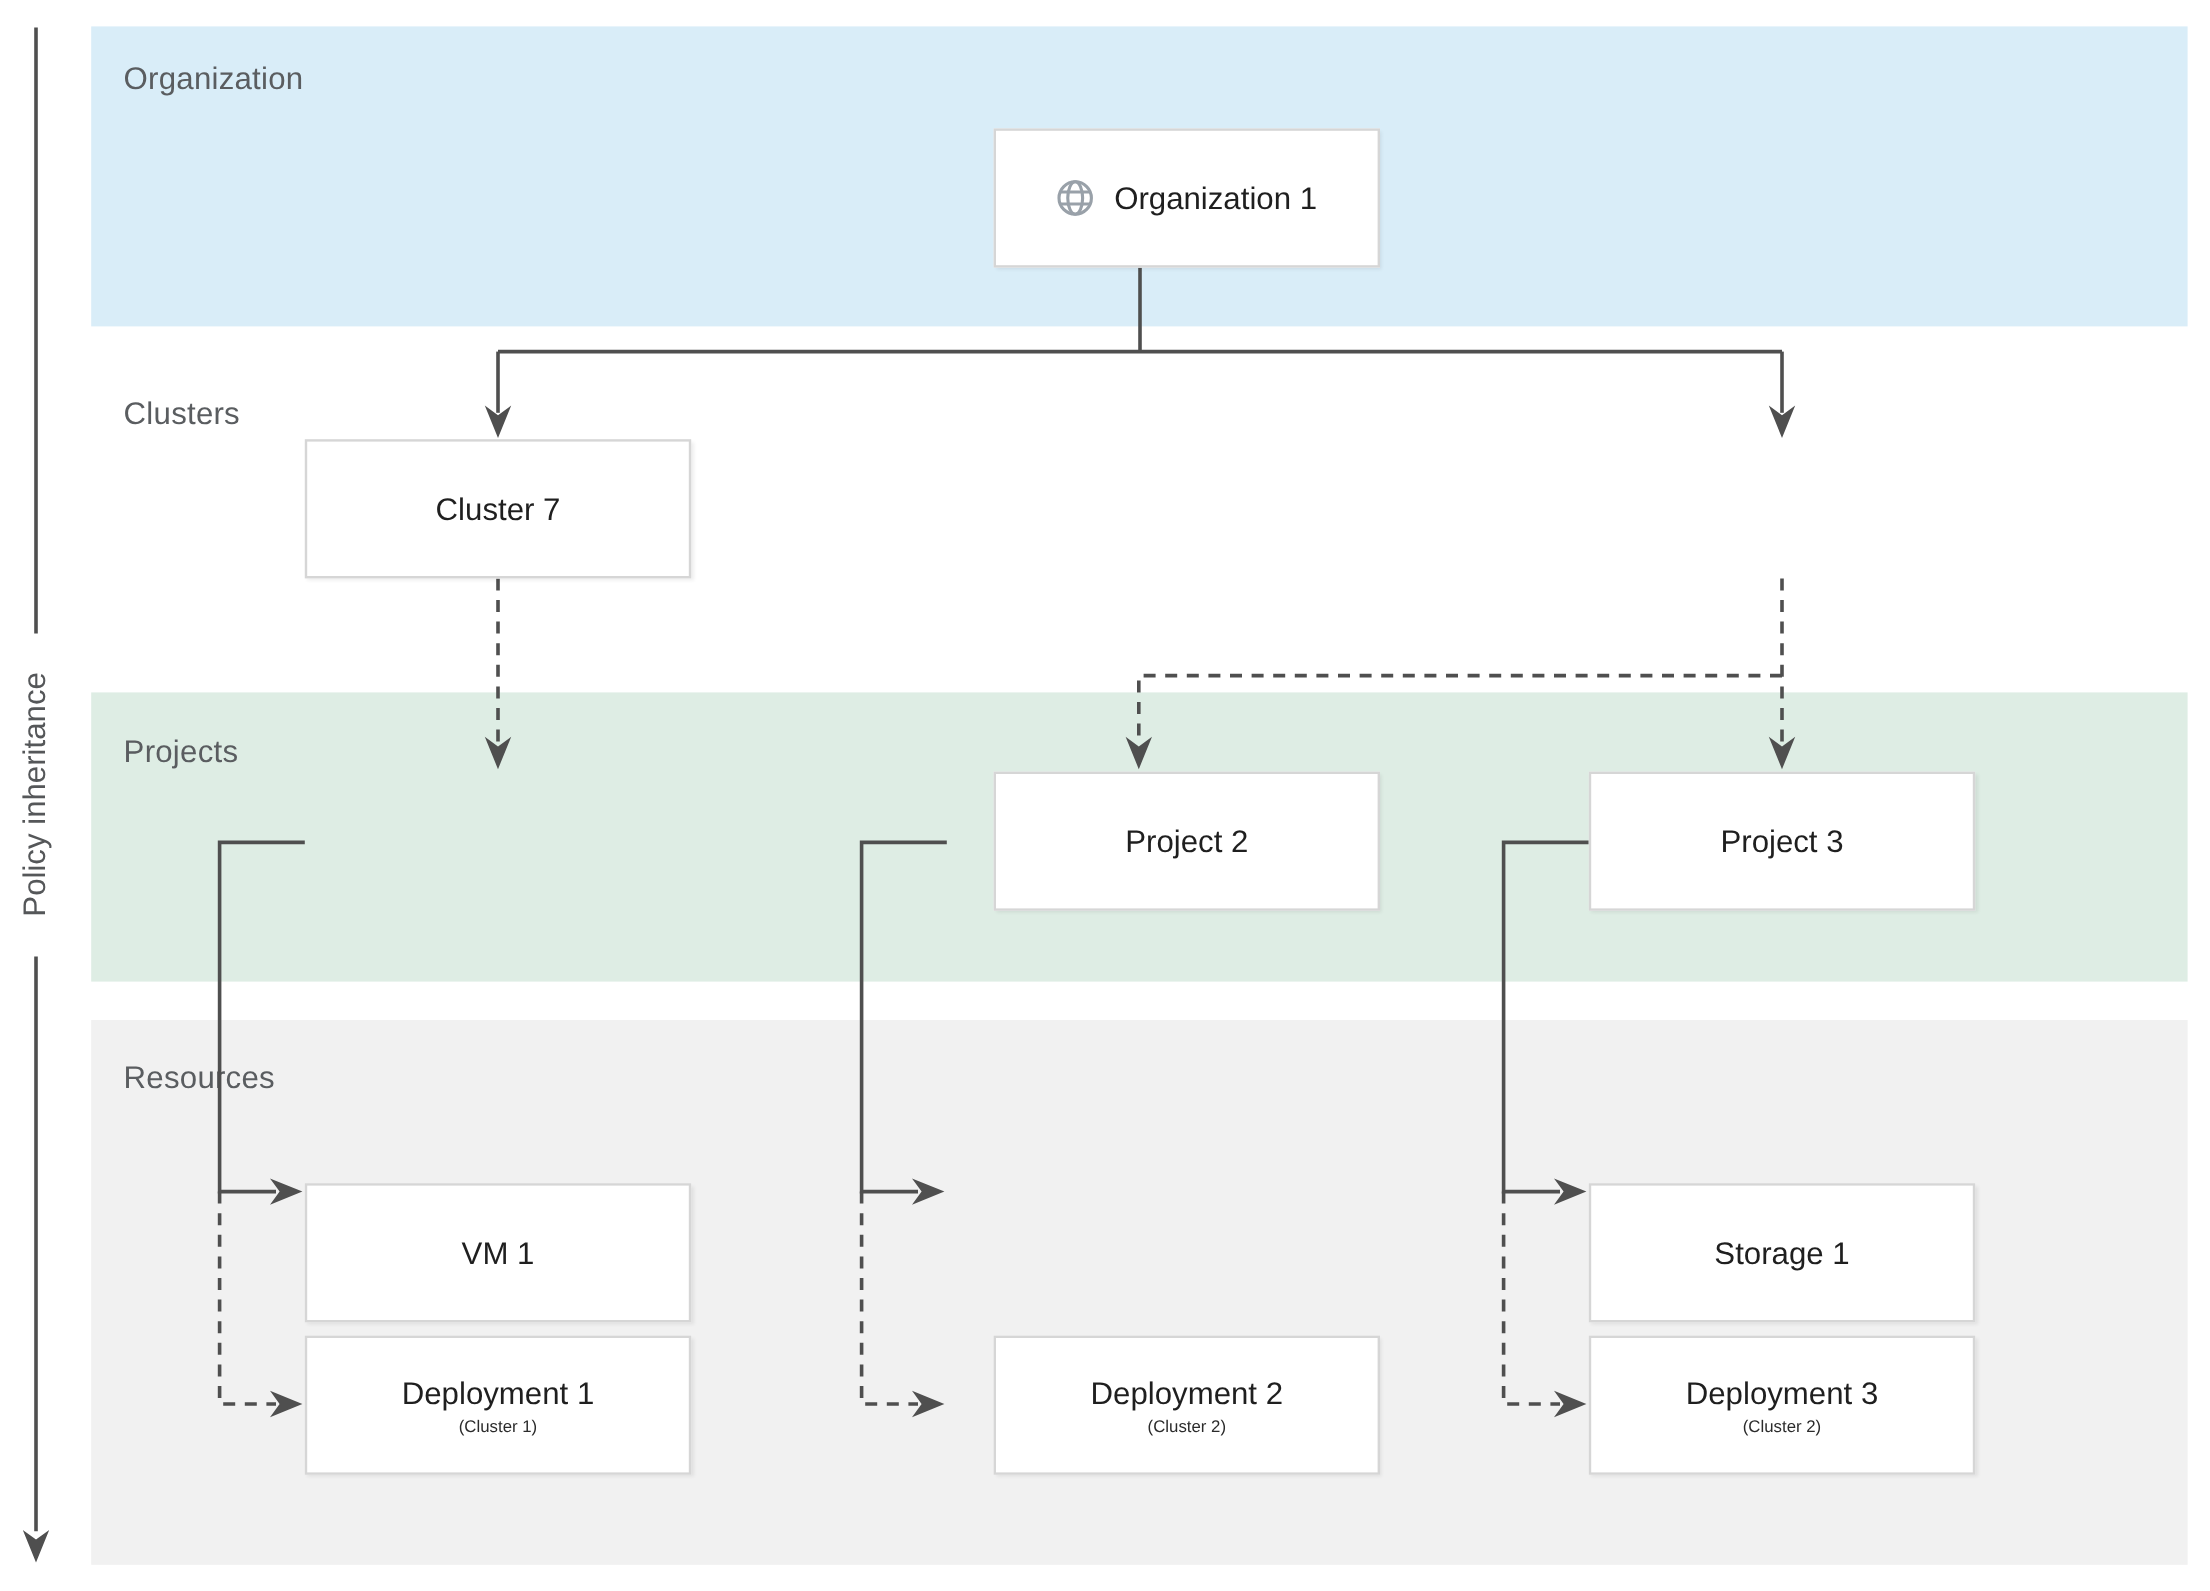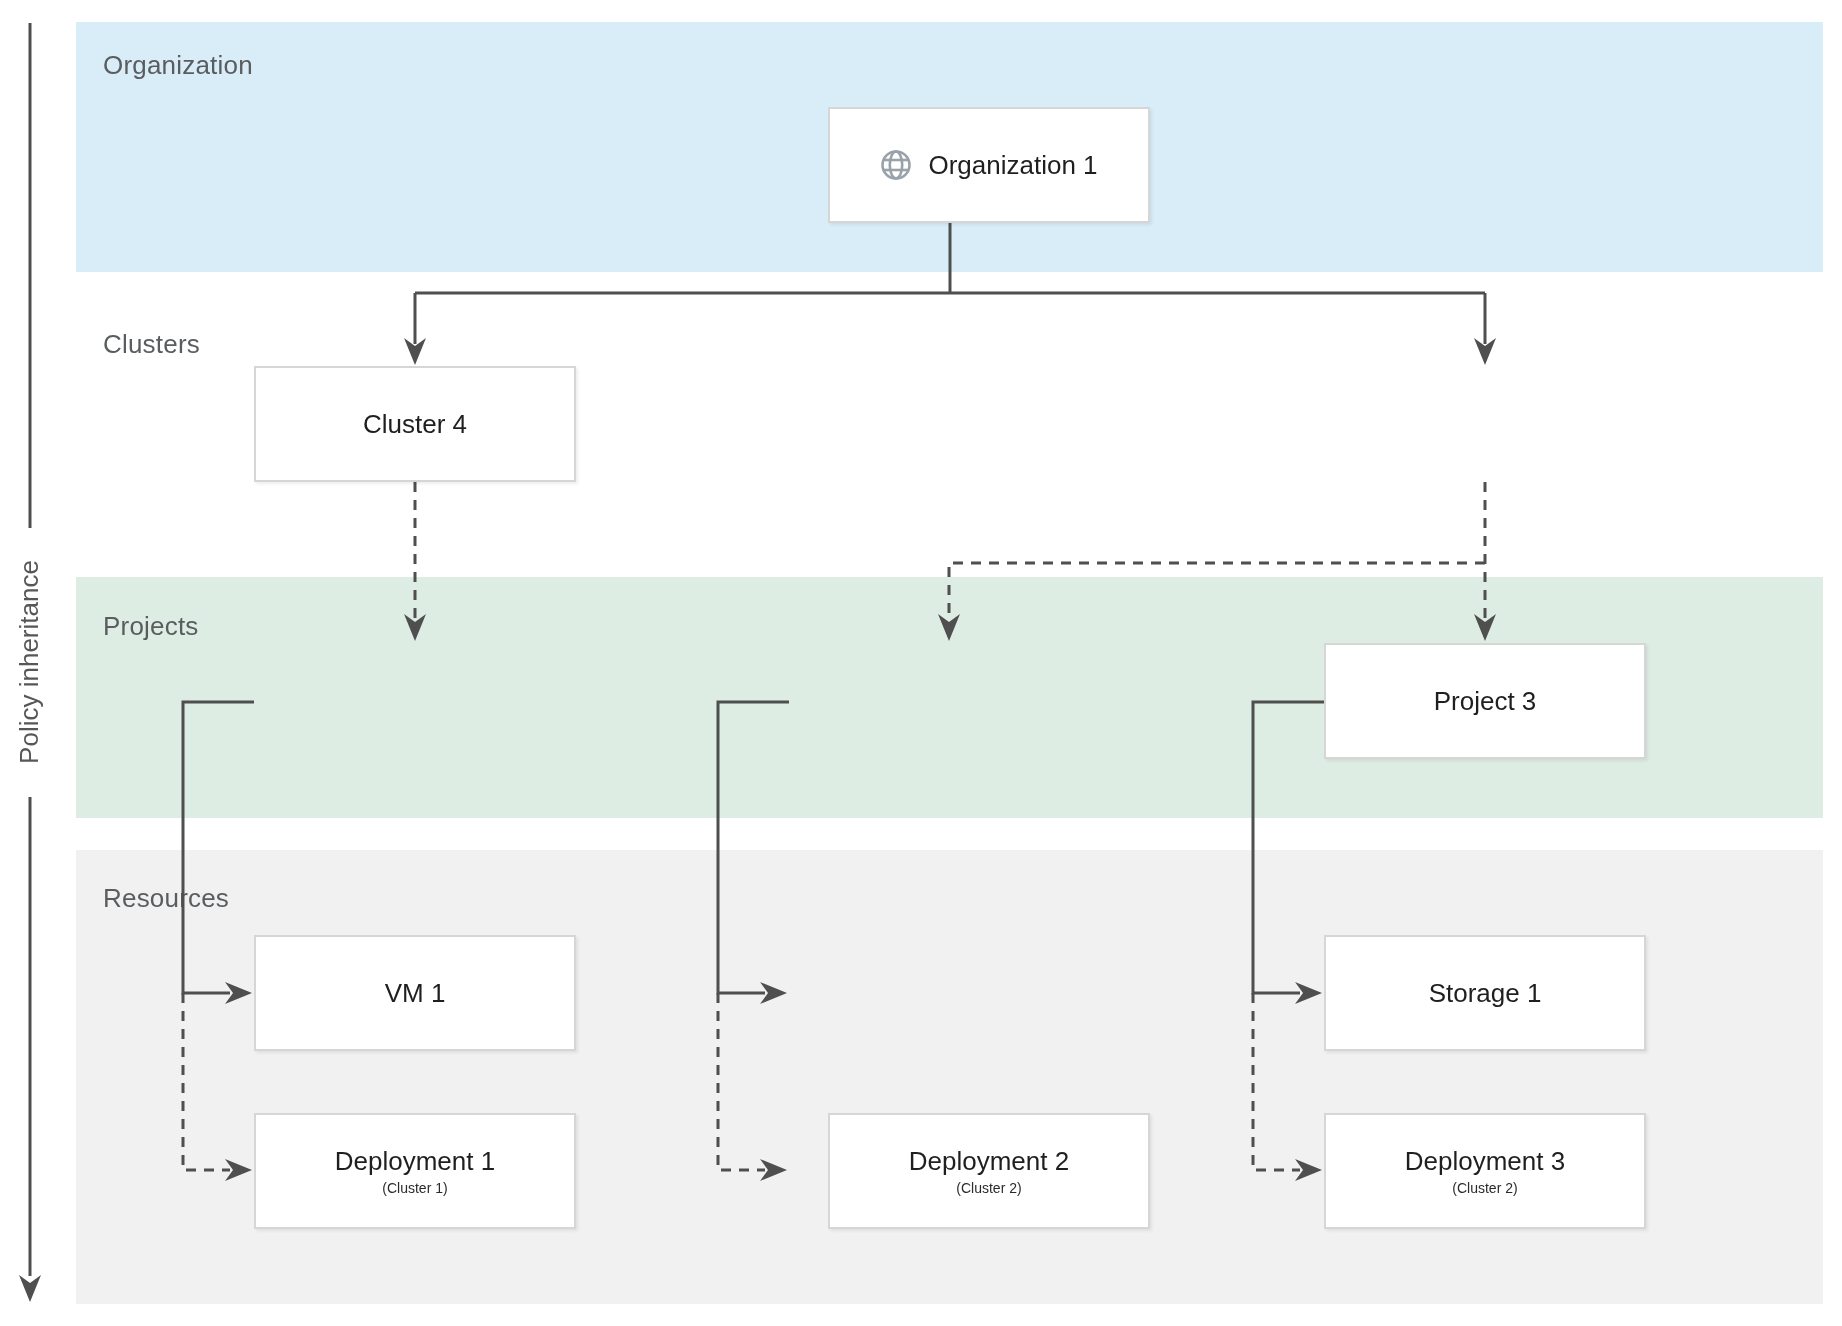--- a/index.html
+++ b/index.html
@@ -56,21 +56,21 @@
     font-size: 14px;
     color: #2b2b2b;
     margin-top: 3px;
   }
   .col1 { left: 254px; }
   .col2 { left: 789px; margin-left: 39px; }
   .col3 { left: 1324px; }
   .row-org      { top: 107px; }
   .row-clusters { top: 366px; }
   .row-projects { top: 643px; }
-  .row-res1     { top: 935px; }
+  .row-res1     { top: 986px; }
   .row-res2     { top: 1113px; }
 
   svg.connectors {
     position: absolute;
     left: 0; top: 0;
     width: 1842px;
     height: 1326px;
     pointer-events: none;
   }
   .policy-label {
@@ -151,23 +151,26 @@
         <circle cx="16" cy="16" r="13.5" fill="none" stroke="#99a1a9" stroke-width="2.6"></circle>
         <ellipse cx="16" cy="16" rx="6.2" ry="13.5" fill="none" stroke="#99a1a9" stroke-width="2.6"></ellipse>
         <line x1="3.6" y1="11" x2="28.4" y2="11" stroke="#99a1a9" stroke-width="2.6"></line>
         <line x1="3.6" y1="21" x2="28.4" y2="21" stroke="#99a1a9" stroke-width="2.6"></line>
       </svg>
       <span class="node-label">Organization 1</span>
     </div>
   </div>
 
   <div class="node col1 row-clusters">
-    <span class="node-label">Cluster 4</span>
+    <span class="node-label">Cluster 7</span>
   </div>
 
+  <div class="node col2 row-projects">
+    <span class="node-label">Project 2</span>
+  </div>
   <div class="node col3 row-projects">
     <span class="node-label">Project 3</span>
   </div>
 
   <div class="node col1 row-res1">
     <span class="node-label">VM 1</span>
   </div>
   <div class="node col3 row-res1">
     <span class="node-label">Storage 1</span>
   </div>

